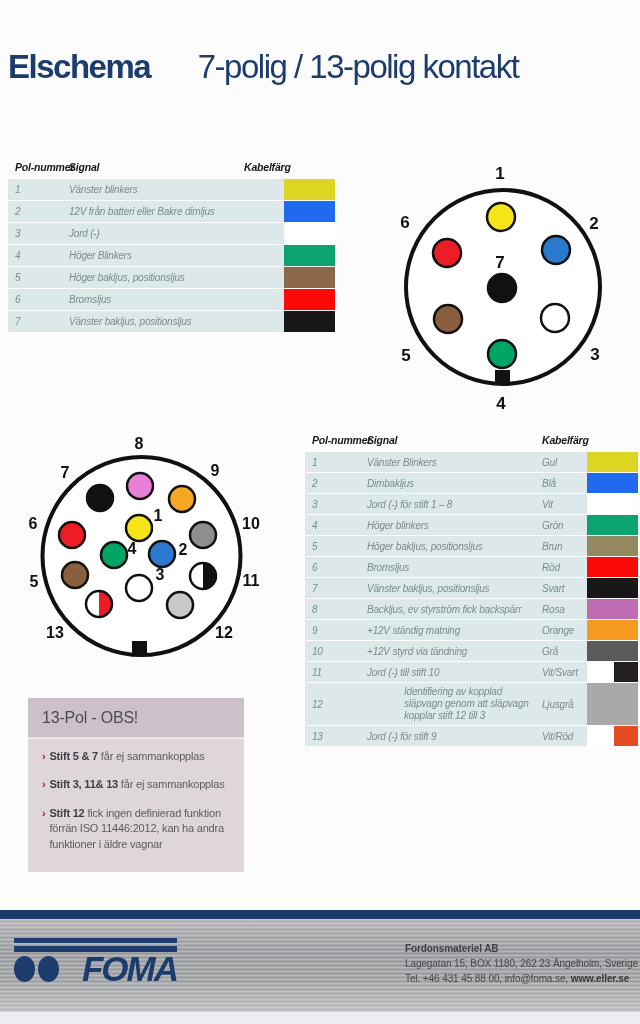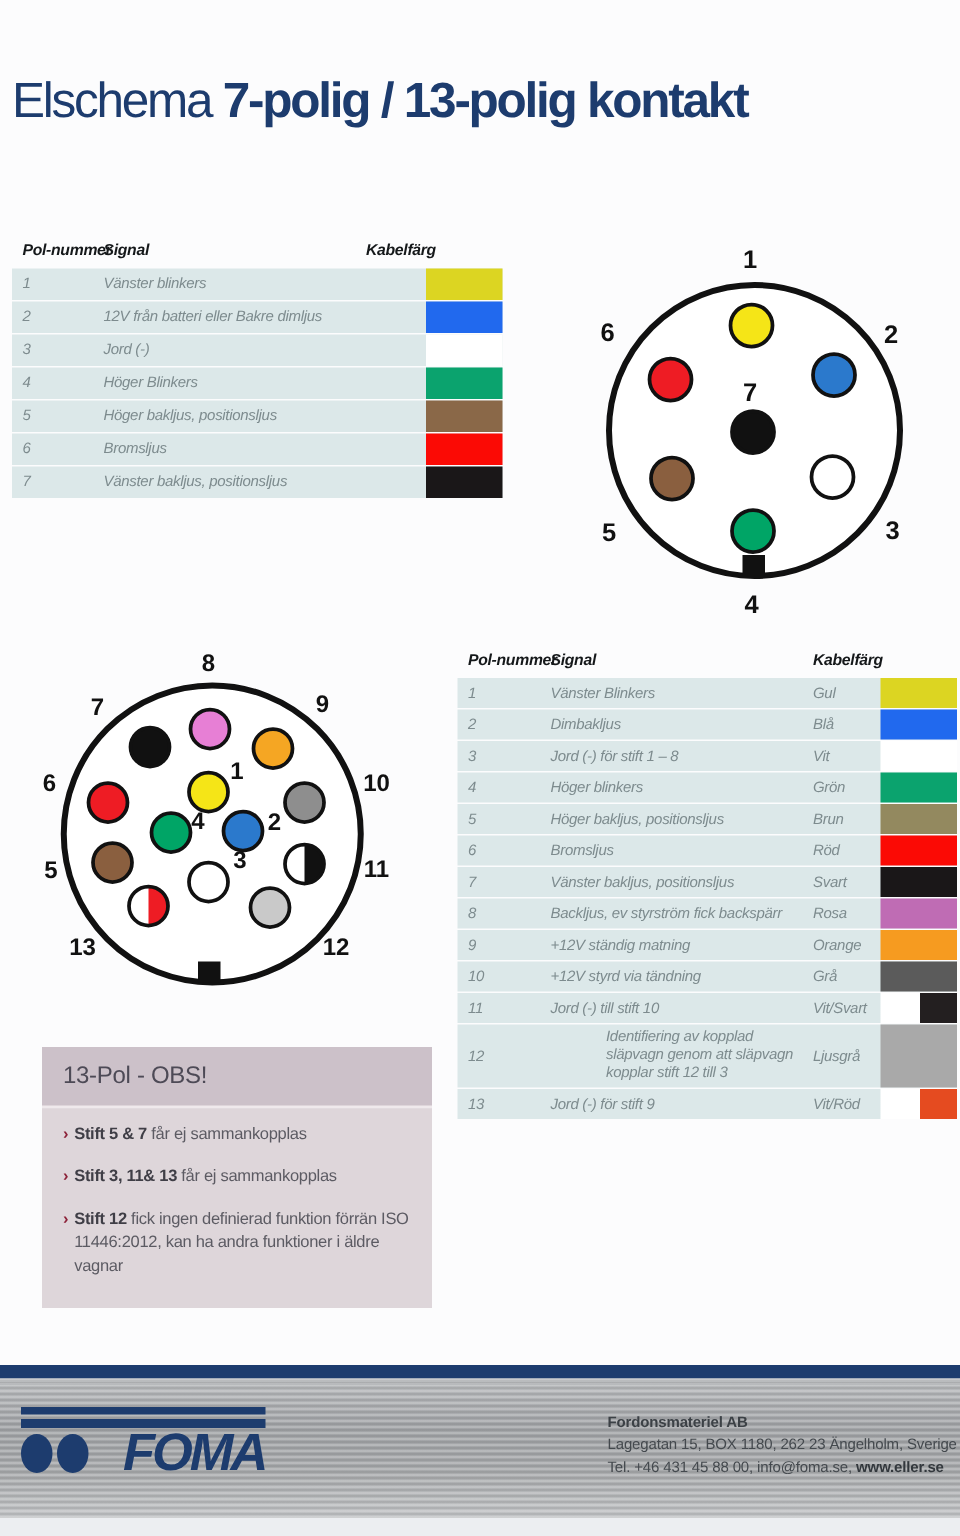--- a/index.html
+++ b/index.html
@@ -8,22 +8,22 @@
     background:#fcfcfd;
     font-family:"Liberation Sans", sans-serif;
     -webkit-font-smoothing:antialiased;
   }
   
   .page-title{
     position:absolute;left:8px;top:26px;width:620px;
     font-size:33px;letter-spacing:-1.5px;color:var(--navy);
     white-space:nowrap;
   }
-  .page-title .t-regular{font-weight:400;}
-  .page-title .t-bold{font-weight:700;}
+  .page-title .t-regular{font-weight:700;}
+  .page-title .t-bold{font-weight:400;margin-left:40px;}
   
   .ptable{position:absolute;font-size:10px;letter-spacing:-0.2px;color:var(--table_text);font-style:italic;}
   .t7{left:8px;top:156px;width:327px;}
   .t13{left:305px;top:429px;width:333px;}
   .trow{
     display:grid;align-items:center;margin-bottom:1px;
     background:var(--table_row_bg);min-height:20px;
   }
   .t7 .trow{grid-template-columns:60px 169px 47px 51px;min-height:21px;}
   .t13 .trow{grid-template-columns:61px 169px 52px 51px;min-height:20px;}
@@ -34,21 +34,21 @@
   .tc.sw{padding:0;align-self:stretch;}
   
   .connector{position:absolute;}
   .conn7{left:390px;top:158px;width:250px;height:255px;}
   .conn13{left:15px;top:425px;width:270px;height:260px;}
   .connector text{font-family:"Liberation Sans",sans-serif;font-weight:700;fill:#111;}
   .conn7 text{font-size:17px;}
   .conn13 text{font-size:16px;}
   
   .obs-box{
-    position:absolute;left:28px;top:698px;width:260px;height:174px;
+    position:absolute;left:28px;top:698px;width:216px;height:174px;
     background:var(--obs_body_bg);
   }
   .obs-title{
     height:39px;background:var(--obs_title_bg);
     border-bottom:2px solid #efe9ec;
     display:flex;align-items:center;padding-left:14px;
     font-size:16px;color:#4d4a56;letter-spacing:-0.2px;
   }
   .obs-body{padding:10px 12px 0 14px;}
   .obs-bullet{display:flex;margin-bottom:13px;font-size:11px;line-height:1.4;color:var(--obs_text);letter-spacing:-0.2px;}

